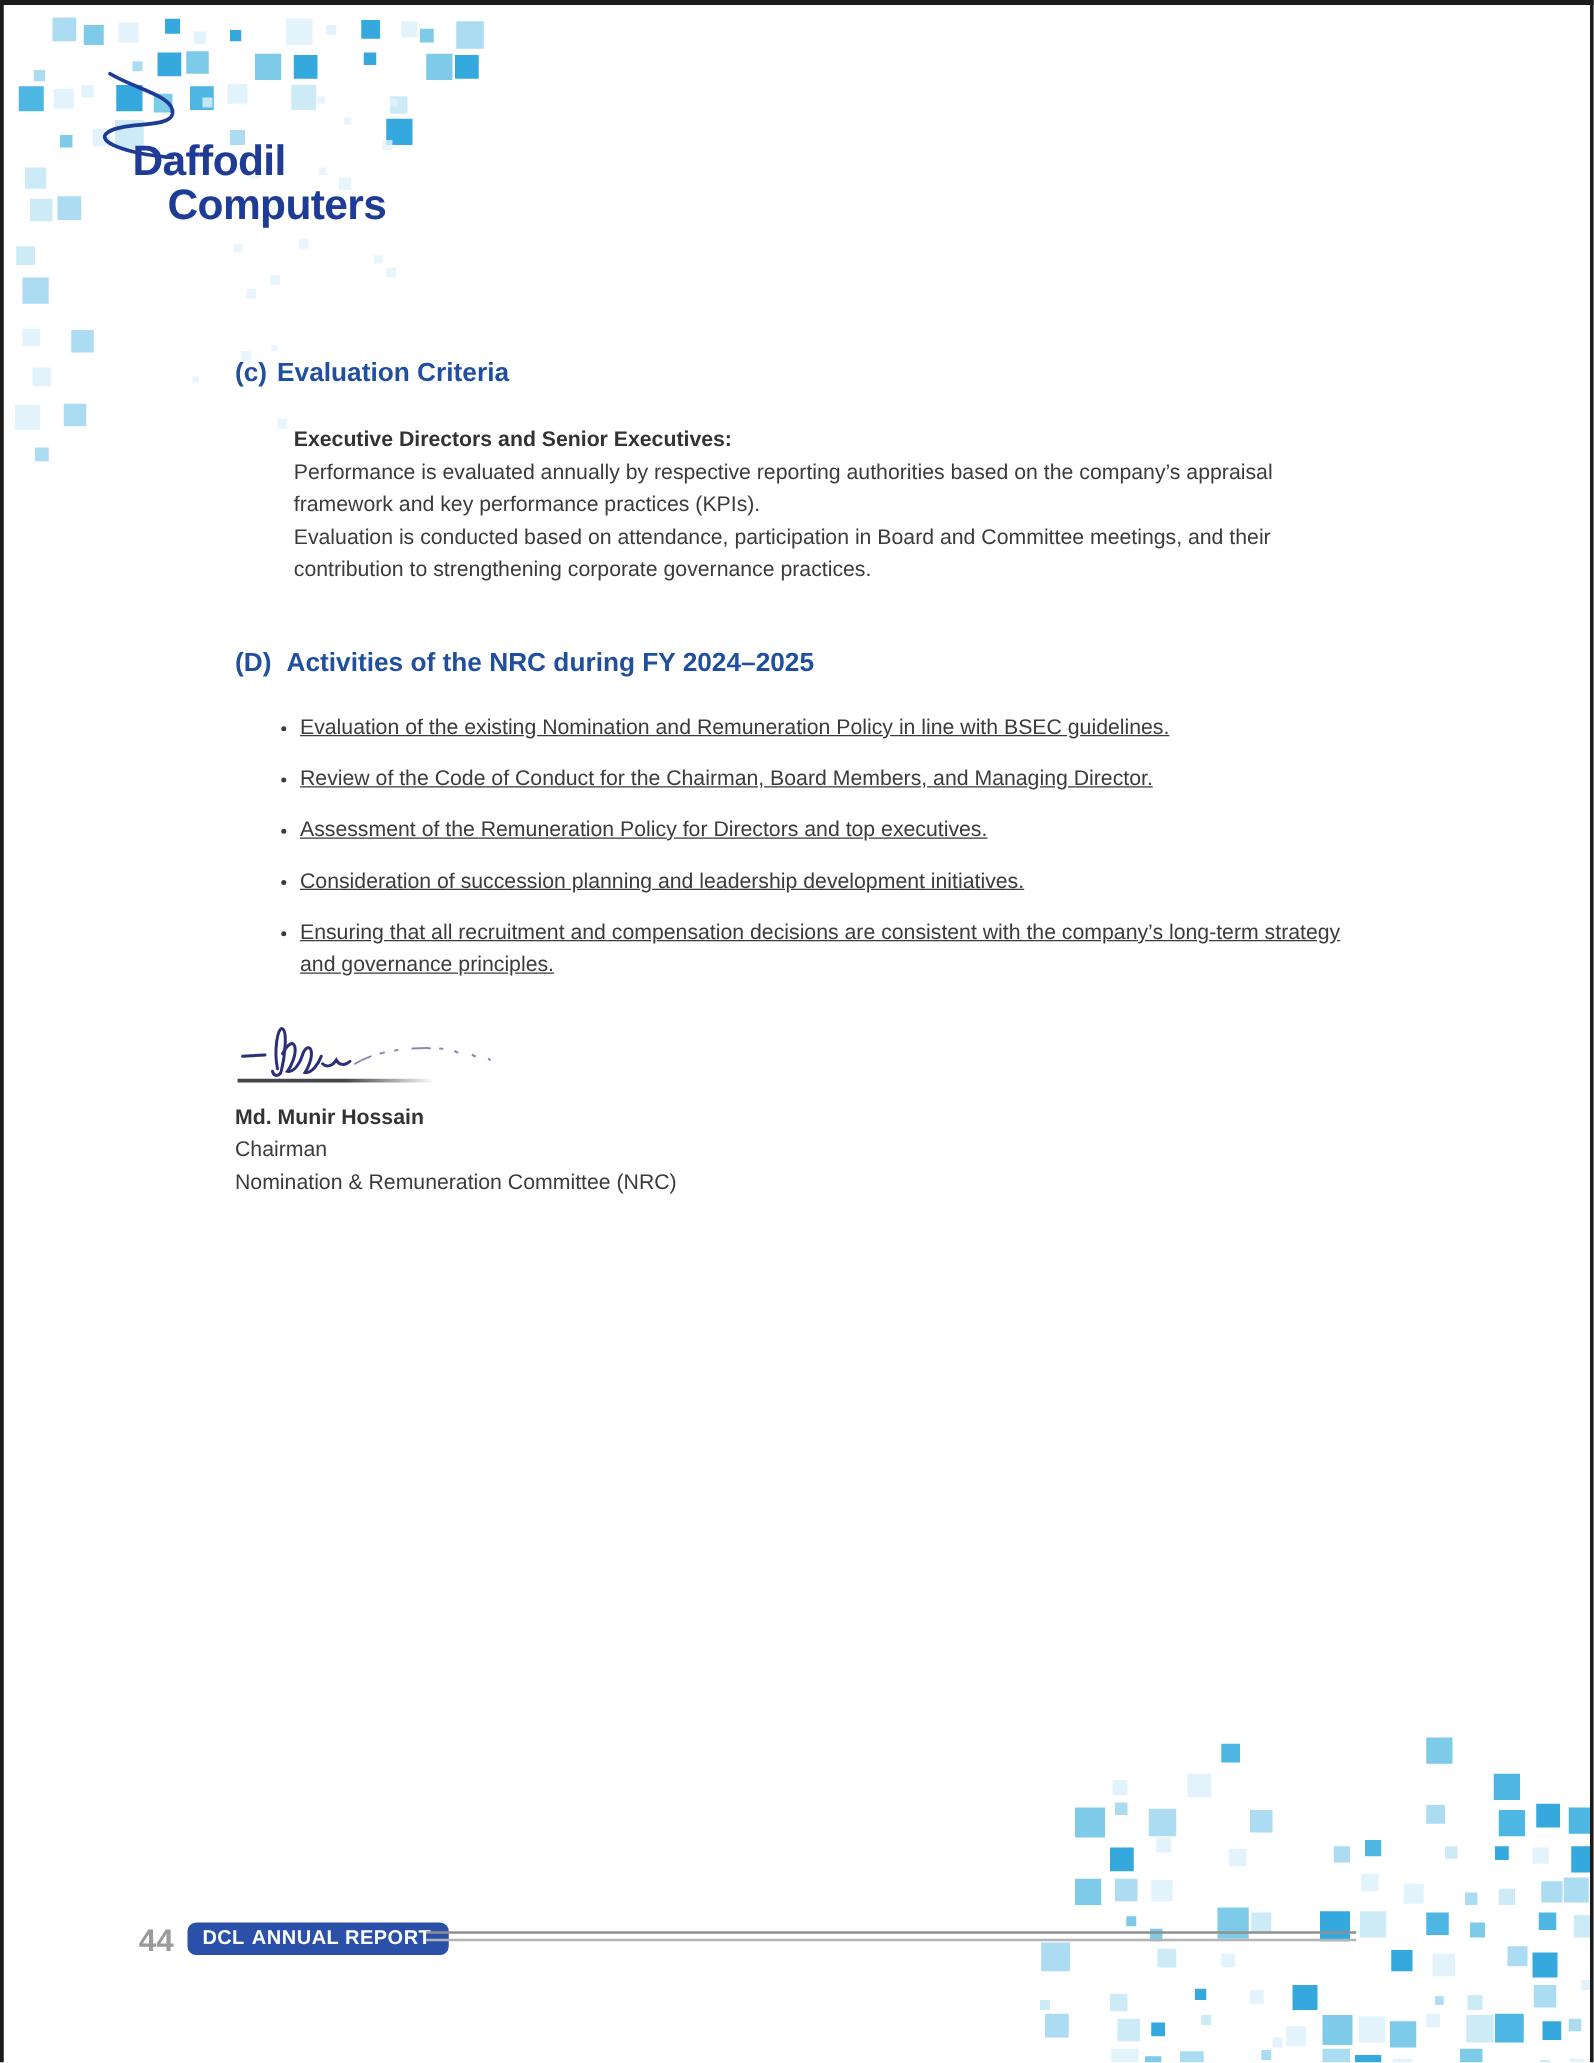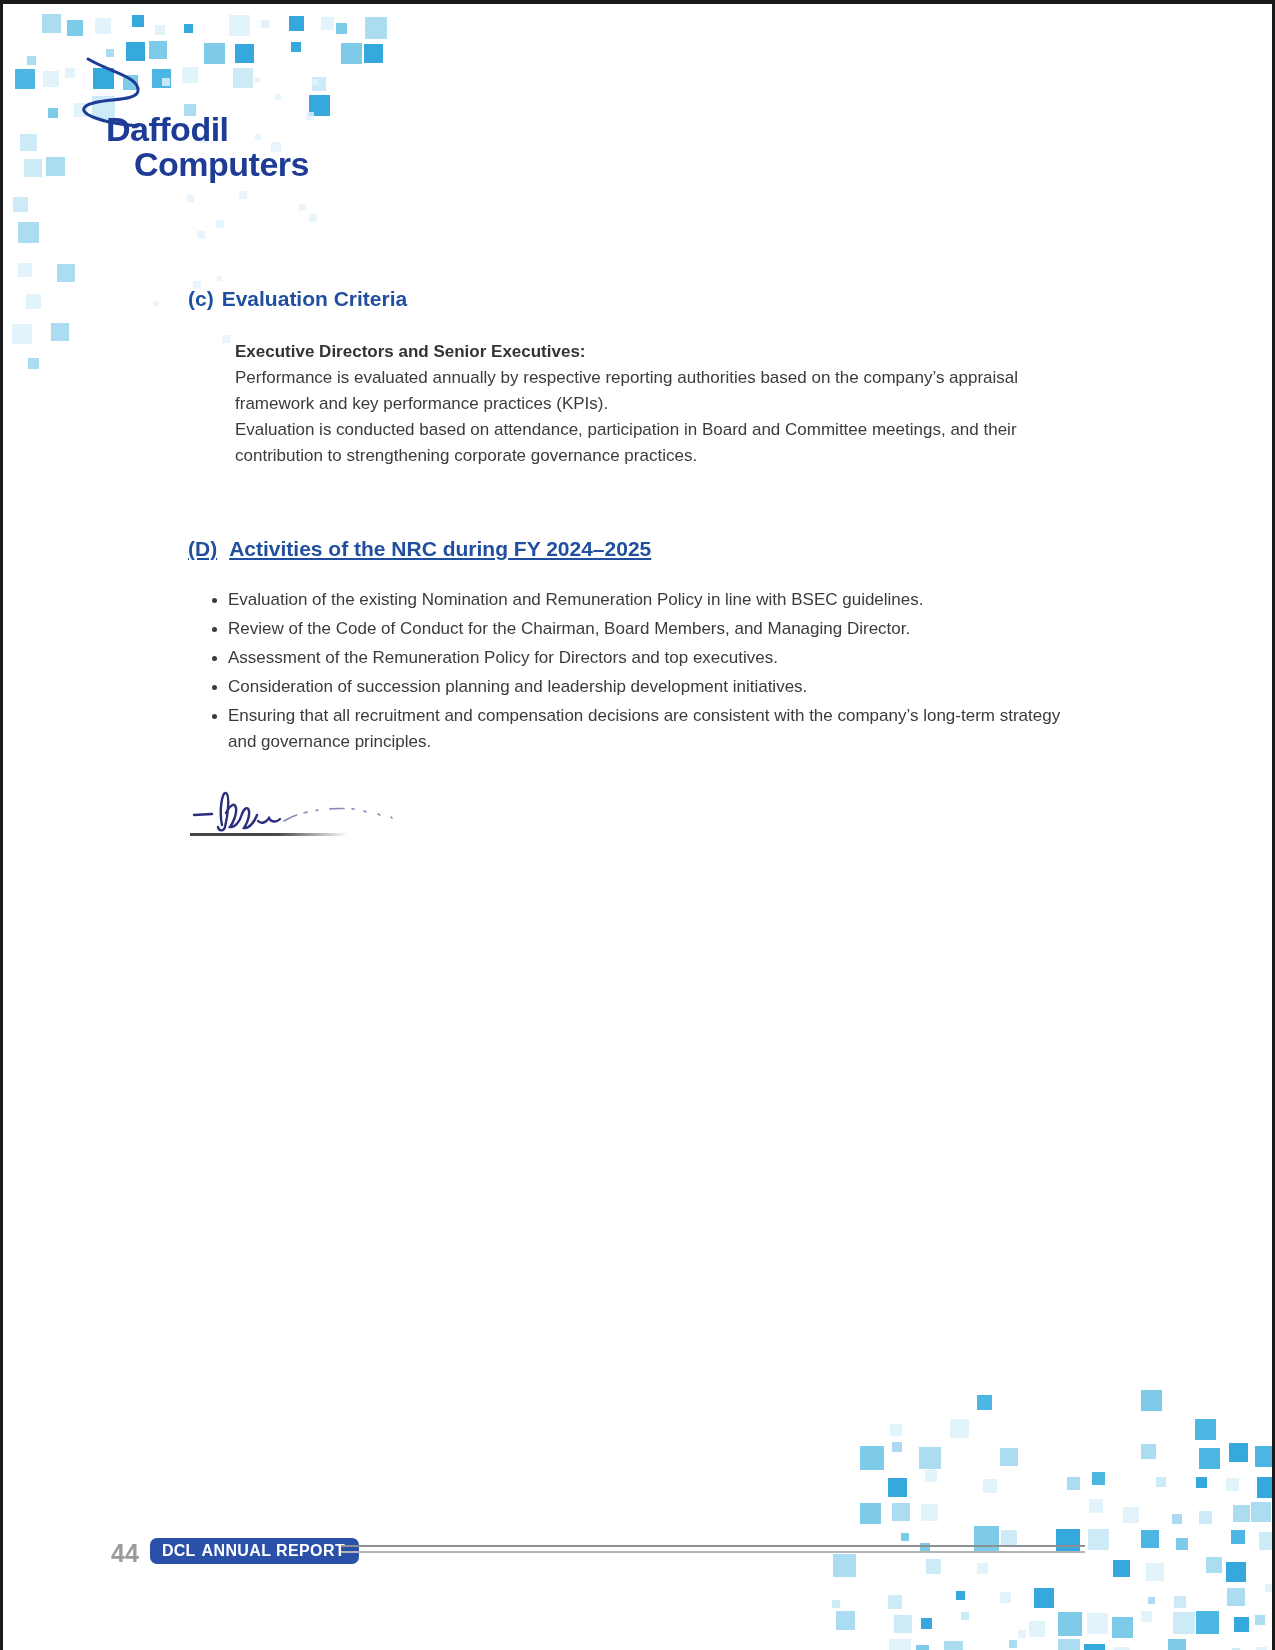--- a/index.html
+++ b/index.html
@@ -18,24 +18,24 @@
     font-weight:bold; font-size:34px; line-height:34px; letter-spacing:-0.5px;}
   .logo-line2{margin-left:28px; margin-top:1px;}
   
   .content{position:absolute; left:185px; top:281px; width:905px; z-index:2;
     color:#3b3b3d; font-size:17px; line-height:26px;}
   .h-blue{color:var(--heading-blue,#1f4f9e); font-weight:bold; font-size:21px; line-height:28px; margin:0;}
   .h-label{margin-right:8px;}
   .hD .h-label{margin-right:12px;}
   .sec-c-body{margin-left:47px; margin-top:26px;}
   .b{font-weight:bold; color:#333335;}
-  .hD{margin-top:66px;text-decoration:underline;}
+  .hD{margin-top:48px;}
   .intro{margin-top:6px;}
   ul.matters{margin:24px 0 0 0; padding-left:37px;}
-  ul.matters li{margin:3px; padding-left:0;}
+  ul.matters li{margin:15px; padding-left:0;text-decoration:underline;}
   ul.matters li::marker{color:#3b3b3d; font-size:15px;}
   .on-behalf{margin-top:62px;}
   .sig-wrap{margin-top:26px; height:64px; position:relative; width:260px;}
   .sig-underline{position:absolute; left:2px; top:52px; width:158px; height:3px;
     background:linear-gradient(to right,#46474b 55%, rgba(70,71,75,0));}
   .sig-name{margin-top:6px;}
   
   .footer{position:absolute; left:0; top:1533px; width:1275px; height:30px; z-index:2;}
   .page-num{position:absolute; left:108px; top:2px; color:#9b9b9b; font-weight:bold; font-size:25px; letter-spacing:0;}
   .report-pill{position:absolute; left:147px; top:1px; background:var(--pill-blue,#2a50a9);
@@ -244,20 +244,25 @@
           <path d="M 70,40 C 73,43 78,42 81,37 C 83,41 88,42 92,38"></path>
         </g>
         <g fill="none" stroke="#2b2e7a" stroke-width="1.6" stroke-linecap="round" opacity="0.55">
           <path d="M 96,40 C 112,30 140,26 166,28" stroke-dasharray="14 8 3 9 2 12"></path>
           <path d="M 176,30 L 178,31 M 190,33 L 192,34 M 203,36 L 204,37"></path>
         </g>
       </svg>
       <div class="sig-underline"></div>
     </div>
 
+    <div class="sig-name">
+      <div class="b">Md. Munir Hossain</div>
+      <div>Chairman</div>
+      <div>Nomination &amp; Remuneration Committee (NRC)</div>
+    </div>
 
   </div>
 
   <div class="footer">
     <span class="page-num">44</span>
     <span class="report-pill">
       <span class="brand">DCL</span><span class="rest">ANNUAL REPORT</span>
     </span>
     <span class="footer-line"></span>
   </div>

